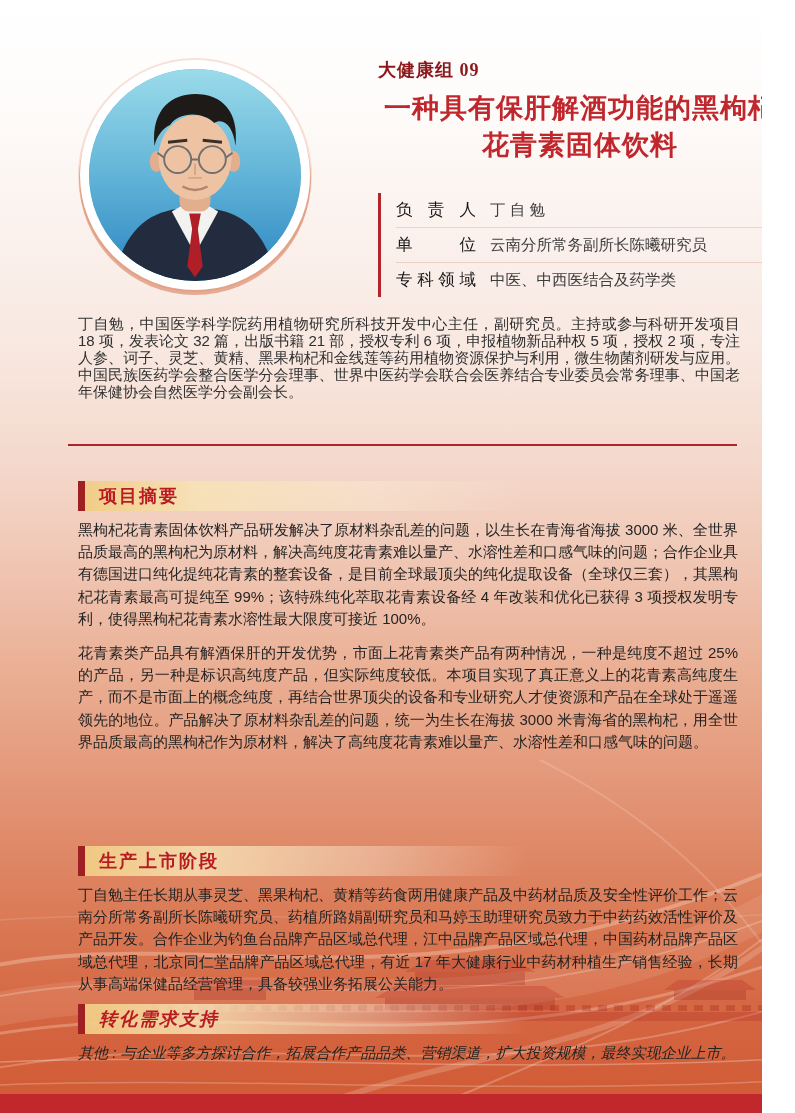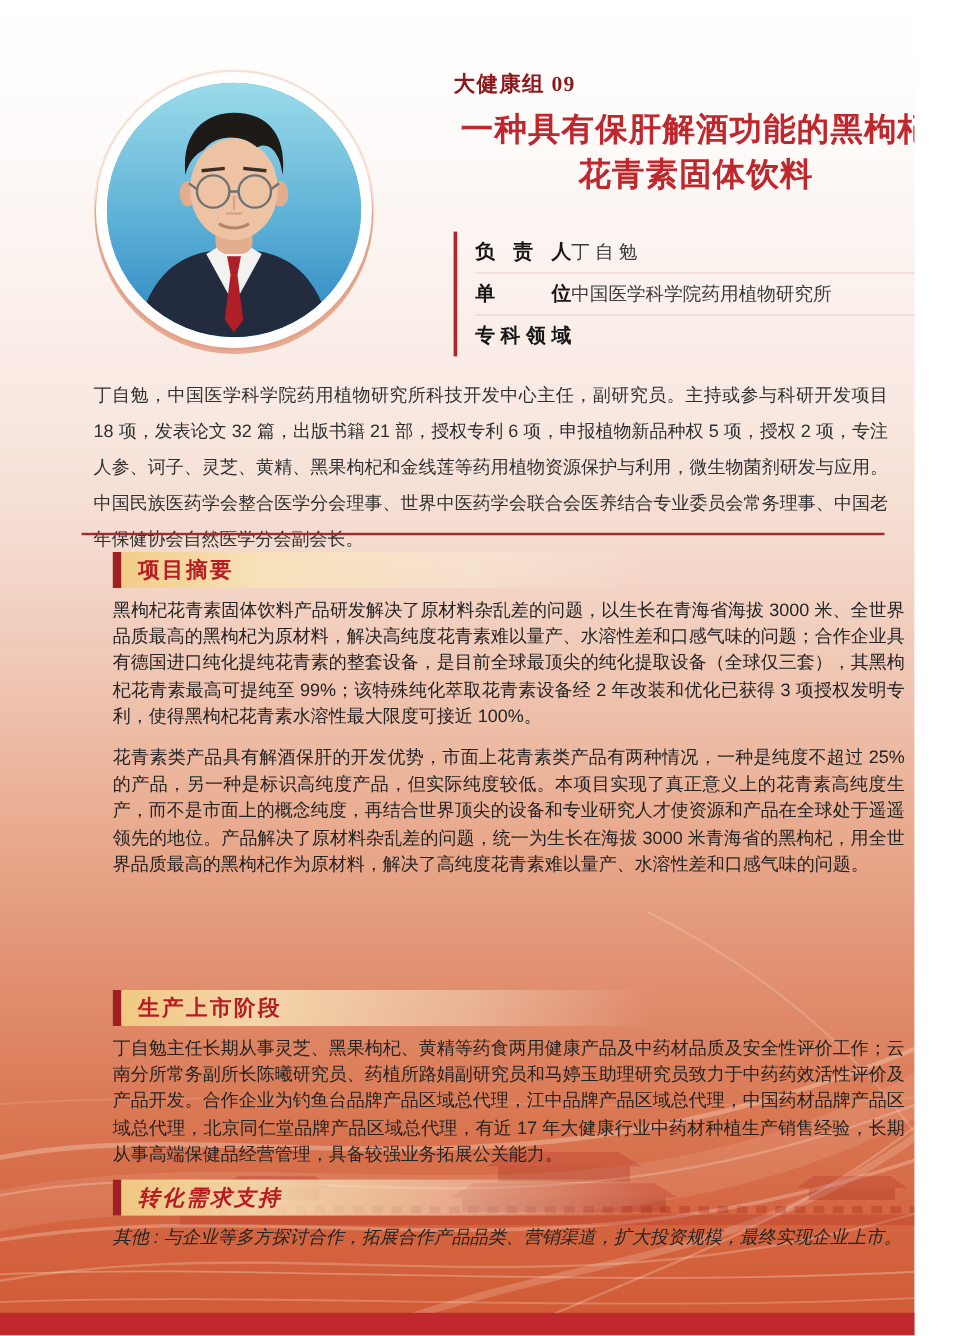--- a/index.html
+++ b/index.html
@@ -52,38 +52,38 @@
   }
 
   
   .info-block{
     position:absolute;left:378px;top:193px;width:402px;z-index:2;
     border-left:3px solid #b3252a;padding-left:15px;
   }
   .info-row{display:flex;align-items:center;padding:6px 0;}
   .info-row.sep{border-bottom:1px solid rgba(187,96,76,0.22);}
   .info-label{
-    width:80px;flex:0 0 80px;font-weight:bold;color:#161616;font-size:16.5px;
-    text-align:justify;text-align-last:justify;
+    width:80px;flex:0 0 80px;font-weight:normal;color:#161616;font-size:16.5px;
+    text-align:justify;text-align-last:justify;margin-right:14px;
   }
   .info-value{color:#3d3d3d;font-size:15.5px;white-space:nowrap;}
 
   
   .bio{
     position:absolute;left:78px;top:315px;width:662px;margin:0;z-index:2;
-    font-size:15px;line-height:30px;color:#303030;text-align:justify;
+    font-size:15px;line-height:17px;color:#303030;text-align:justify;
   }
 
   .divider{
     position:absolute;left:68px;top:444px;width:669px;height:2px;
     background:#a8272b;z-index:2;
   }
 
   
-  .section{position:absolute;left:94px;width:660px;z-index:2;}
+  .section{position:absolute;left:78px;width:660px;z-index:2;margin-top:21px;}
   .sec-head{
     position:relative;height:30px;display:flex;align-items:center;
     background:linear-gradient(90deg,
       rgba(241,203,129,0.95) 0%,
       rgba(247,227,182,0.85) 18%,
       rgba(250,238,213,0.40) 45%,
       rgba(250,238,213,0) 68%);
   }
   .notch{position:absolute;left:0;top:0;width:7px;height:30px;background:#9e2023;}
   .sec-title{
@@ -185,37 +185,38 @@
   <div class="group-label">大健康组 09</div>
   <h1 class="title">一种具有保肝解酒功能的黑枸杞花青素固体饮料</h1>
 
   <div class="info-block">
     <div class="info-row sep">
       <span class="info-label">负责人</span>
       <span class="info-value">丁 自 勉</span>
     </div>
     <div class="info-row sep">
       <span class="info-label">单位</span>
-      <span class="info-value">中国医学科学院药用植物研究所</span>
+      <span class="info-value">云南分所常务副所长陈曦研究员</span>
     </div>
     <div class="info-row">
       <span class="info-label">专科领域</span>
+      <span class="info-value">中医、中西医结合及药学类</span>
     </div>
   </div>
 
   <p class="bio">丁自勉，中国医学科学院药用植物研究所科技开发中心主任，副研究员。主持或参与科研开发项目 18 项，发表论文 32 篇，出版书籍 21 部，授权专利 6 项，申报植物新品种权 5 项，授权 2 项，专注人参、诃子、灵芝、黄精、黑果枸杞和金线莲等药用植物资源保护与利用，微生物菌剂研发与应用。中国民族医药学会整合医学分会理事、世界中医药学会联合会医养结合专业委员会常务理事、中国老年保健协会自然医学分会副会长。</p>
 
   <div class="divider"></div>
 
   <div class="section sec-1">
     <div class="sec-head">
       <span class="notch"></span>
       <span class="sec-title">项目摘要</span>
     </div>
-    <p class="sec-body">黑枸杞花青素固体饮料产品研发解决了原材料杂乱差的问题，以生长在青海省海拔 3000 米、全世界品质最高的黑枸杞为原材料，解决高纯度花青素难以量产、水溶性差和口感气味的问题；合作企业具有德国进口纯化提纯花青素的整套设备，是目前全球最顶尖的纯化提取设备（全球仅三套），其黑枸杞花青素最高可提纯至 99%；该特殊纯化萃取花青素设备经 2 年改装和优化已获得 3 项授权发明专利，使得黑枸杞花青素水溶性最大限度可接近 100%。</p>
+    <p class="sec-body">黑枸杞花青素固体饮料产品研发解决了原材料杂乱差的问题，以生长在青海省海拔 3000 米、全世界品质最高的黑枸杞为原材料，解决高纯度花青素难以量产、水溶性差和口感气味的问题；合作企业具有德国进口纯化提纯花青素的整套设备，是目前全球最顶尖的纯化提取设备（全球仅三套），其黑枸杞花青素最高可提纯至 99%；该特殊纯化萃取花青素设备经 4 年改装和优化已获得 3 项授权发明专利，使得黑枸杞花青素水溶性最大限度可接近 100%。</p>
   </div>
 
   <div class="section sec-2">
     <p class="sec-body">花青素类产品具有解酒保肝的开发优势，市面上花青素类产品有两种情况，一种是纯度不超过 25% 的产品，另一种是标识高纯度产品，但实际纯度较低。本项目实现了真正意义上的花青素高纯度生产，而不是市面上的概念纯度，再结合世界顶尖的设备和专业研究人才使资源和产品在全球处于遥遥领先的地位。产品解决了原材料杂乱差的问题，统一为生长在海拔 3000 米青海省的黑枸杞，用全世界品质最高的黑枸杞作为原材料，解决了高纯度花青素难以量产、水溶性差和口感气味的问题。</p>
   </div>
 
 
   <div class="section sec-4">
     <div class="sec-head">
       <span class="notch"></span>

